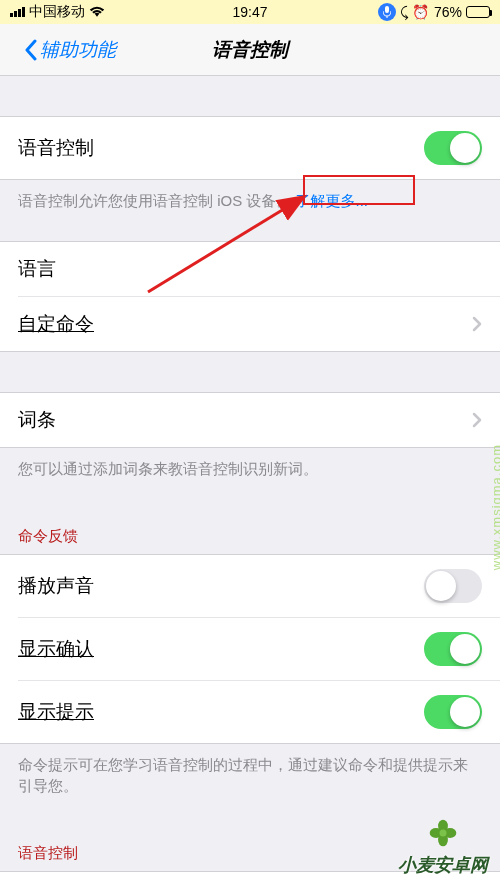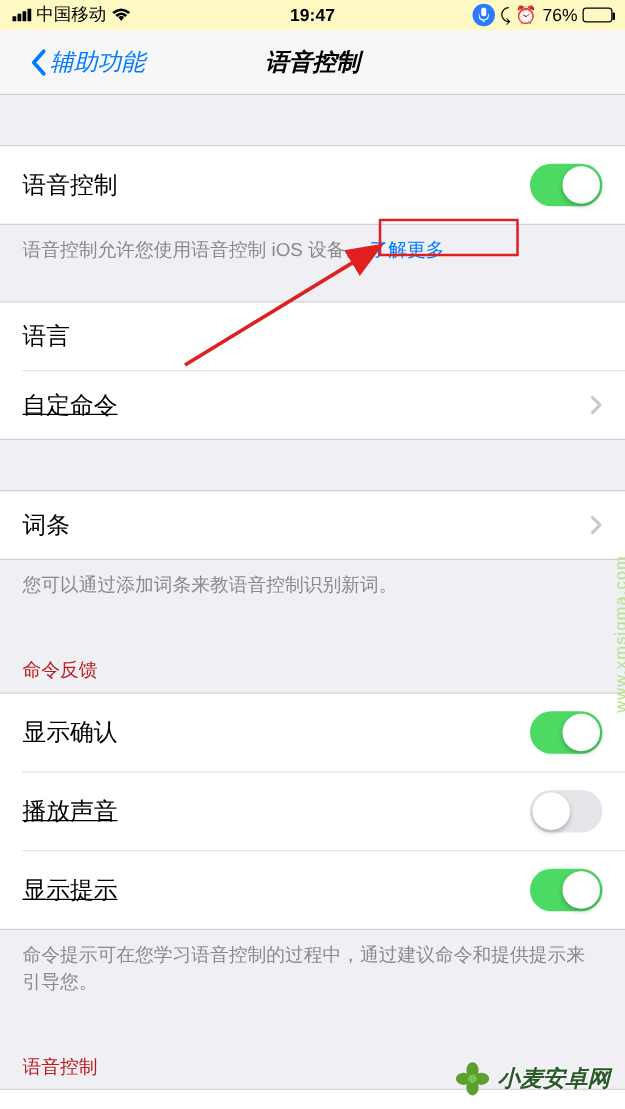--- a/index.html
+++ b/index.html
@@ -15,21 +15,21 @@
       height: 24px;
       display: flex;
       align-items: center;
       justify-content: space-between;
       padding: 0 10px;
       font-size: 14px;
       font-weight: 500;
       background: #fef9c3;
     }
     .status-left, .status-right { display: flex; align-items: center; gap: 4px; }
-    .status-center { position: absolute; left: 50%; transform: translateX(-50%); font-weight: 700; }
+    .status-center { position: absolute; left: 50%; transform: translateX(-50%); font-weight: 400; }
     .signal { display: flex; align-items: flex-end; gap: 1px; }
     .signal span { width: 3px; background: #000; }
     .signal span:nth-child(1){height:4px;}.signal span:nth-child(2){height:6px;}
     .signal span:nth-child(3){height:8px;}.signal span:nth-child(4){height:10px;}
     .wifi-icon { width: 16px; height: 12px; }
     .mic-circle {
       width: 18px; height: 18px; border-radius: 50%;
       background: #2b7bff; display: inline-flex;
       align-items: center; justify-content: center; color: #fff; font-size: 10px;
     }
@@ -94,20 +94,21 @@
     .highlight-box {
       position: absolute; border: 2px solid #e02020; pointer-events: none;
     }
     .arrow-svg { position: absolute; pointer-events: none; }
     .watermark {
       position: absolute; bottom: 10px; right: 12px;
       display: flex; align-items: center; gap: 6px;
       font-size: 18px; font-weight: 600; color: #2a5a2a;
       font-style: italic;
       text-shadow: 0 0 3px #fff, 0 0 3px #fff;
+      flex-direction: column;
     }
     .wm-url {
       position: absolute; top: 50%; right: 4px; transform: translateY(-50%) rotate(-90deg);
       transform-origin: right center; font-size: 13px; color: #b7e08a; letter-spacing: 1px;
     }
     .clover { width: 28px; height: 28px; }
   </style>
 </head>
 <body>
 
@@ -184,28 +185,28 @@
     <svg class="chevron-right" viewBox="0 0 10 16">
       <polyline points="2,2 8,8 2,14"></polyline>
     </svg>
   </div>
 </div>
 <div class="footer-text">您可以通过添加词条来教语音控制识别新词。</div>
 
 <div class="header-text">命令反馈</div>
 <div class="cell-group">
   <div class="cell">
+    <span class="cell-label">播放声音</span>
+    <div class="switch off">
+        <div class="switch-knob"></div>
+      </div>
+  </div>
+  <div class="cell">
     <span class="cell-label">显示确认</span>
     <div class="switch on">
-        <div class="switch-knob"></div>
-      </div>
-  </div>
-  <div class="cell">
-    <span class="cell-label">播放声音</span>
-    <div class="switch off">
         <div class="switch-knob"></div>
       </div>
   </div>
   <div class="cell">
     <span class="cell-label">显示提示</span>
     <div class="switch on">
         <div class="switch-knob"></div>
       </div>
   </div>
 </div>

